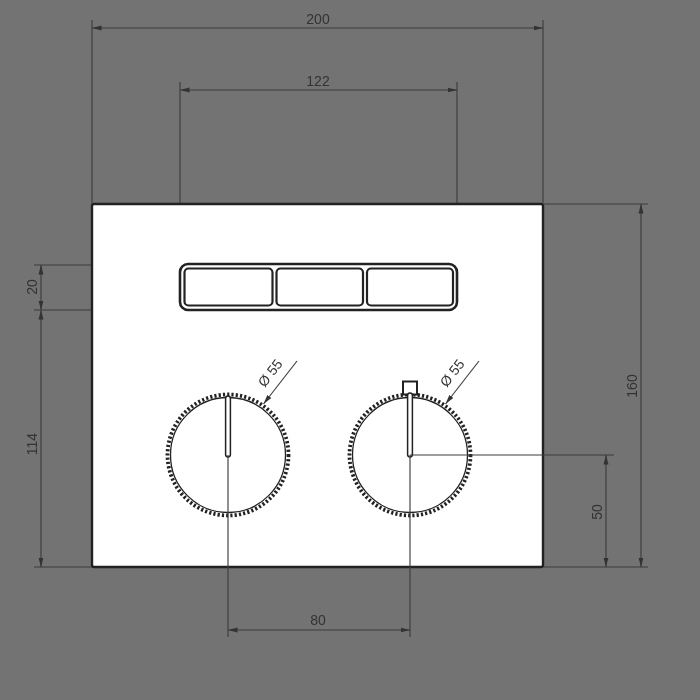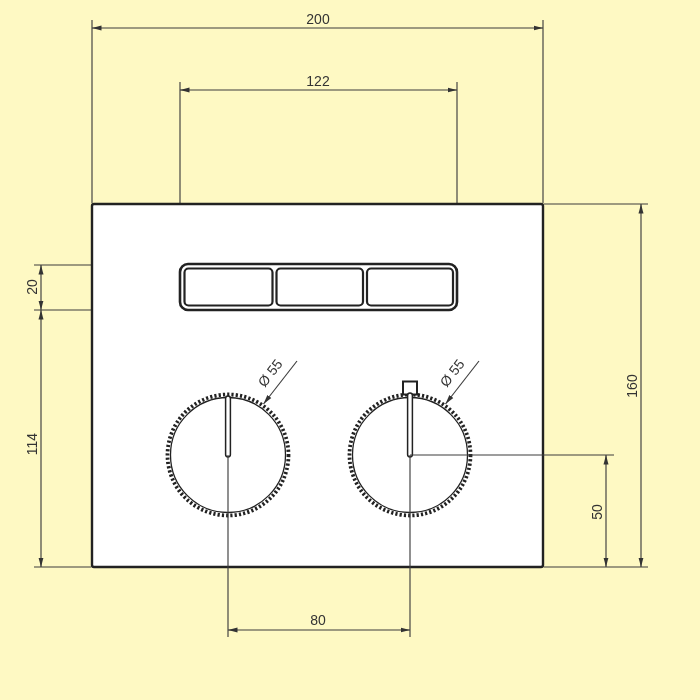--- a/index.html
+++ b/index.html
@@ -4,21 +4,21 @@
 <style>
   html, body {
     margin: 0;
     padding: 0;
     background: #ffffff;
   }
   .sheet {
     position: relative;
     width: 700px;
     height: 700px;
-    background: #fef9c3;
+    background: #737373;
     overflow: hidden;
   }
   svg { display: block; }
   .dimline, .extline, .leaderline, .centerline {
     stroke: #3d3d3d;
     stroke-width: 1.15;
     fill: none;
   }
   .objline {
     stroke: #222222;

